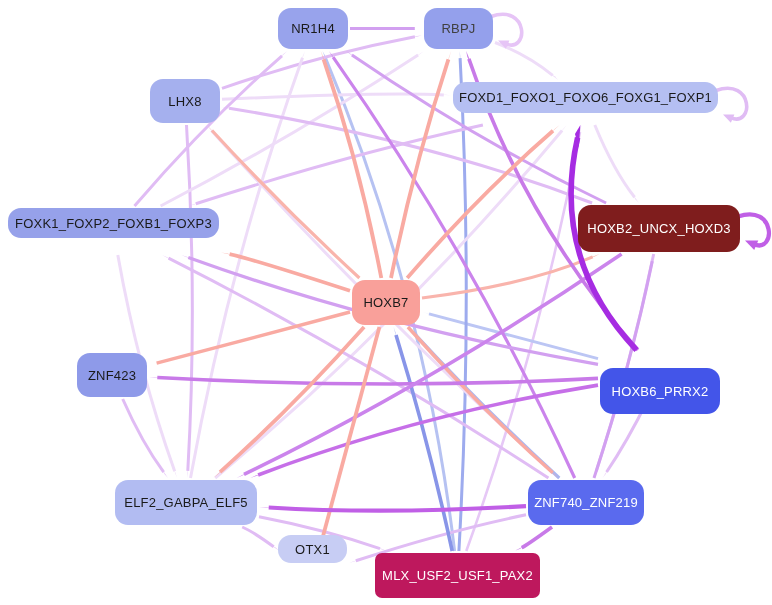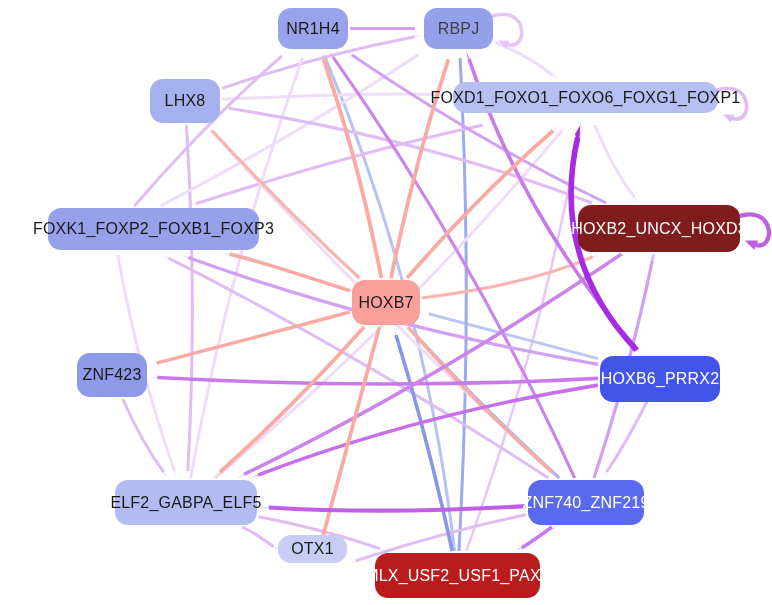--- a/index.html
+++ b/index.html
@@ -8,21 +8,21 @@
     width:772px;height:605px;
     overflow:hidden;
     background:#ffffff;
     font-family:"Liberation Sans", sans-serif;
   }
   #edge-layer{position:absolute;left:0;top:0;}
   .graph-node{
     position:absolute;
     display:flex;align-items:center;justify-content:center;
     border-radius:13px;
-    font-size:16px;
+    font-size:13px;
     letter-spacing:0.2px;
     white-space:nowrap;
     box-sizing:border-box;
     cursor:default;
     user-select:none;
   }
 </style>
 </head>
 <body>
 
@@ -137,41 +137,41 @@
       </div>
       <div class="graph-node" style="left: 424px; top: 8px; width: 69px; height: 41px; background: rgb(148, 160, 236); color: #404040;">
         <span>RBPJ</span>
       </div>
       <div class="graph-node" style="left: 150px; top: 79px; width: 70px; height: 44px; background: rgb(165, 176, 238); color: rgb(26, 26, 26);">
         <span>LHX8</span>
       </div>
       <div class="graph-node" style="left: 453px; top: 82px; width: 265px; height: 31px; background: rgb(181, 191, 242); color: rgb(26, 26, 26);">
         <span>FOXD1_FOXO1_FOXO6_FOXG1_FOXP1</span>
       </div>
-      <div class="graph-node" style="left: 8px; top: 208px; width: 211px; height: 42px; background: rgb(150, 161, 234); color: rgb(26, 26, 26); margin-left: 40px;">
+      <div class="graph-node" style="left: 8px; top: 208px; width: 211px; height: 30px; background: rgb(150, 161, 234); color: rgb(26, 26, 26);">
         <span>FOXK1_FOXP2_FOXB1_FOXP3</span>
       </div>
       <div class="graph-node" style="left: 578px; top: 205px; width: 162px; height: 47px; background: #7f1d1d; color: rgb(255, 255, 255);">
         <span>HOXB2_UNCX_HOXD3</span>
       </div>
       <div class="graph-node" style="left: 352px; top: 280px; width: 68px; height: 45px; background: rgb(249, 160, 154); color: rgb(26, 26, 26); justify-content: center;">
         <span>HOXB7</span>
       </div>
       <div class="graph-node" style="left: 77px; top: 353px; width: 70px; height: 44px; background: rgb(142, 154, 233); color: rgb(26, 26, 26);">
         <span>ZNF423</span>
       </div>
-      <div class="graph-node" style="left: 600px; top: 356px; width: 120px; height: 46px; background: rgb(67, 85, 233); color: rgb(255, 255, 255);">
+      <div class="graph-node" style="left: 600px; top: 368px; width: 120px; height: 46px; background: rgb(67, 85, 233); color: rgb(255, 255, 255);">
         <span>HOXB6_PRRX2</span>
       </div>
       <div class="graph-node" style="left: 115px; top: 480px; width: 142px; height: 45px; background: rgb(178, 188, 242); color: rgb(26, 26, 26);">
         <span>ELF2_GABPA_ELF5</span>
       </div>
       <div class="graph-node" style="left: 528px; top: 480px; width: 116px; height: 45px; background: rgb(90, 106, 238); color: rgb(255, 255, 255);">
         <span>ZNF740_ZNF219</span>
       </div>
       <div class="graph-node" style="left: 278px; top: 535px; width: 69px; height: 28px; background: rgb(199, 205, 244); color: rgb(26, 26, 26);">
         <span>OTX1</span>
       </div>
-      <div class="graph-node" style="left: 375px; top: 553px; width: 165px; height: 45px; background: #b91c1c; color: rgb(255, 255, 255);">
+      <div class="graph-node" style="left: 375px; top: 553px; width: 165px; height: 45px; background: #be185d; color: rgb(255, 255, 255); border-radius: 7px;">
         <span>MLX_USF2_USF1_PAX2</span>
       </div>
     </div>
 </div>
 
 </body></html>

